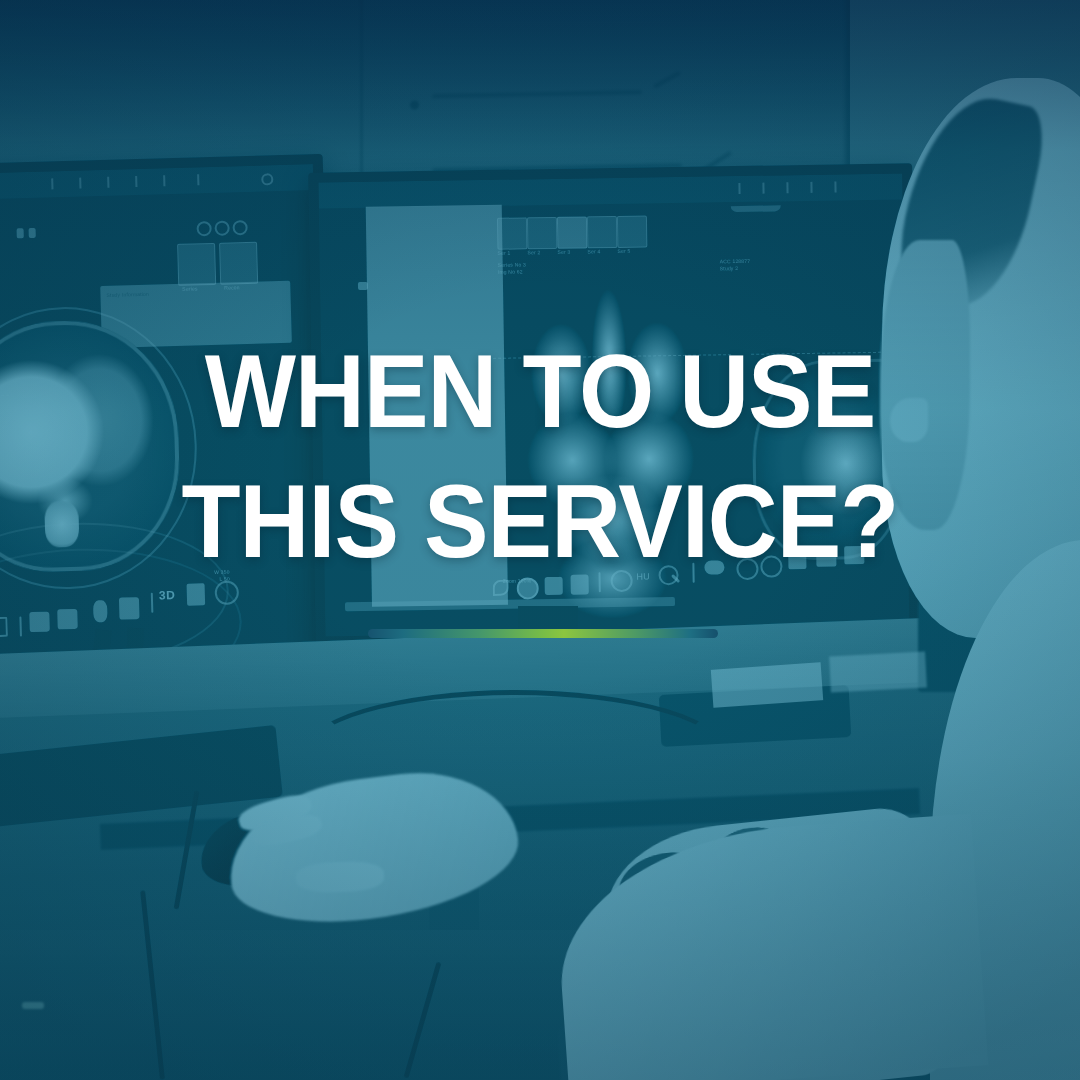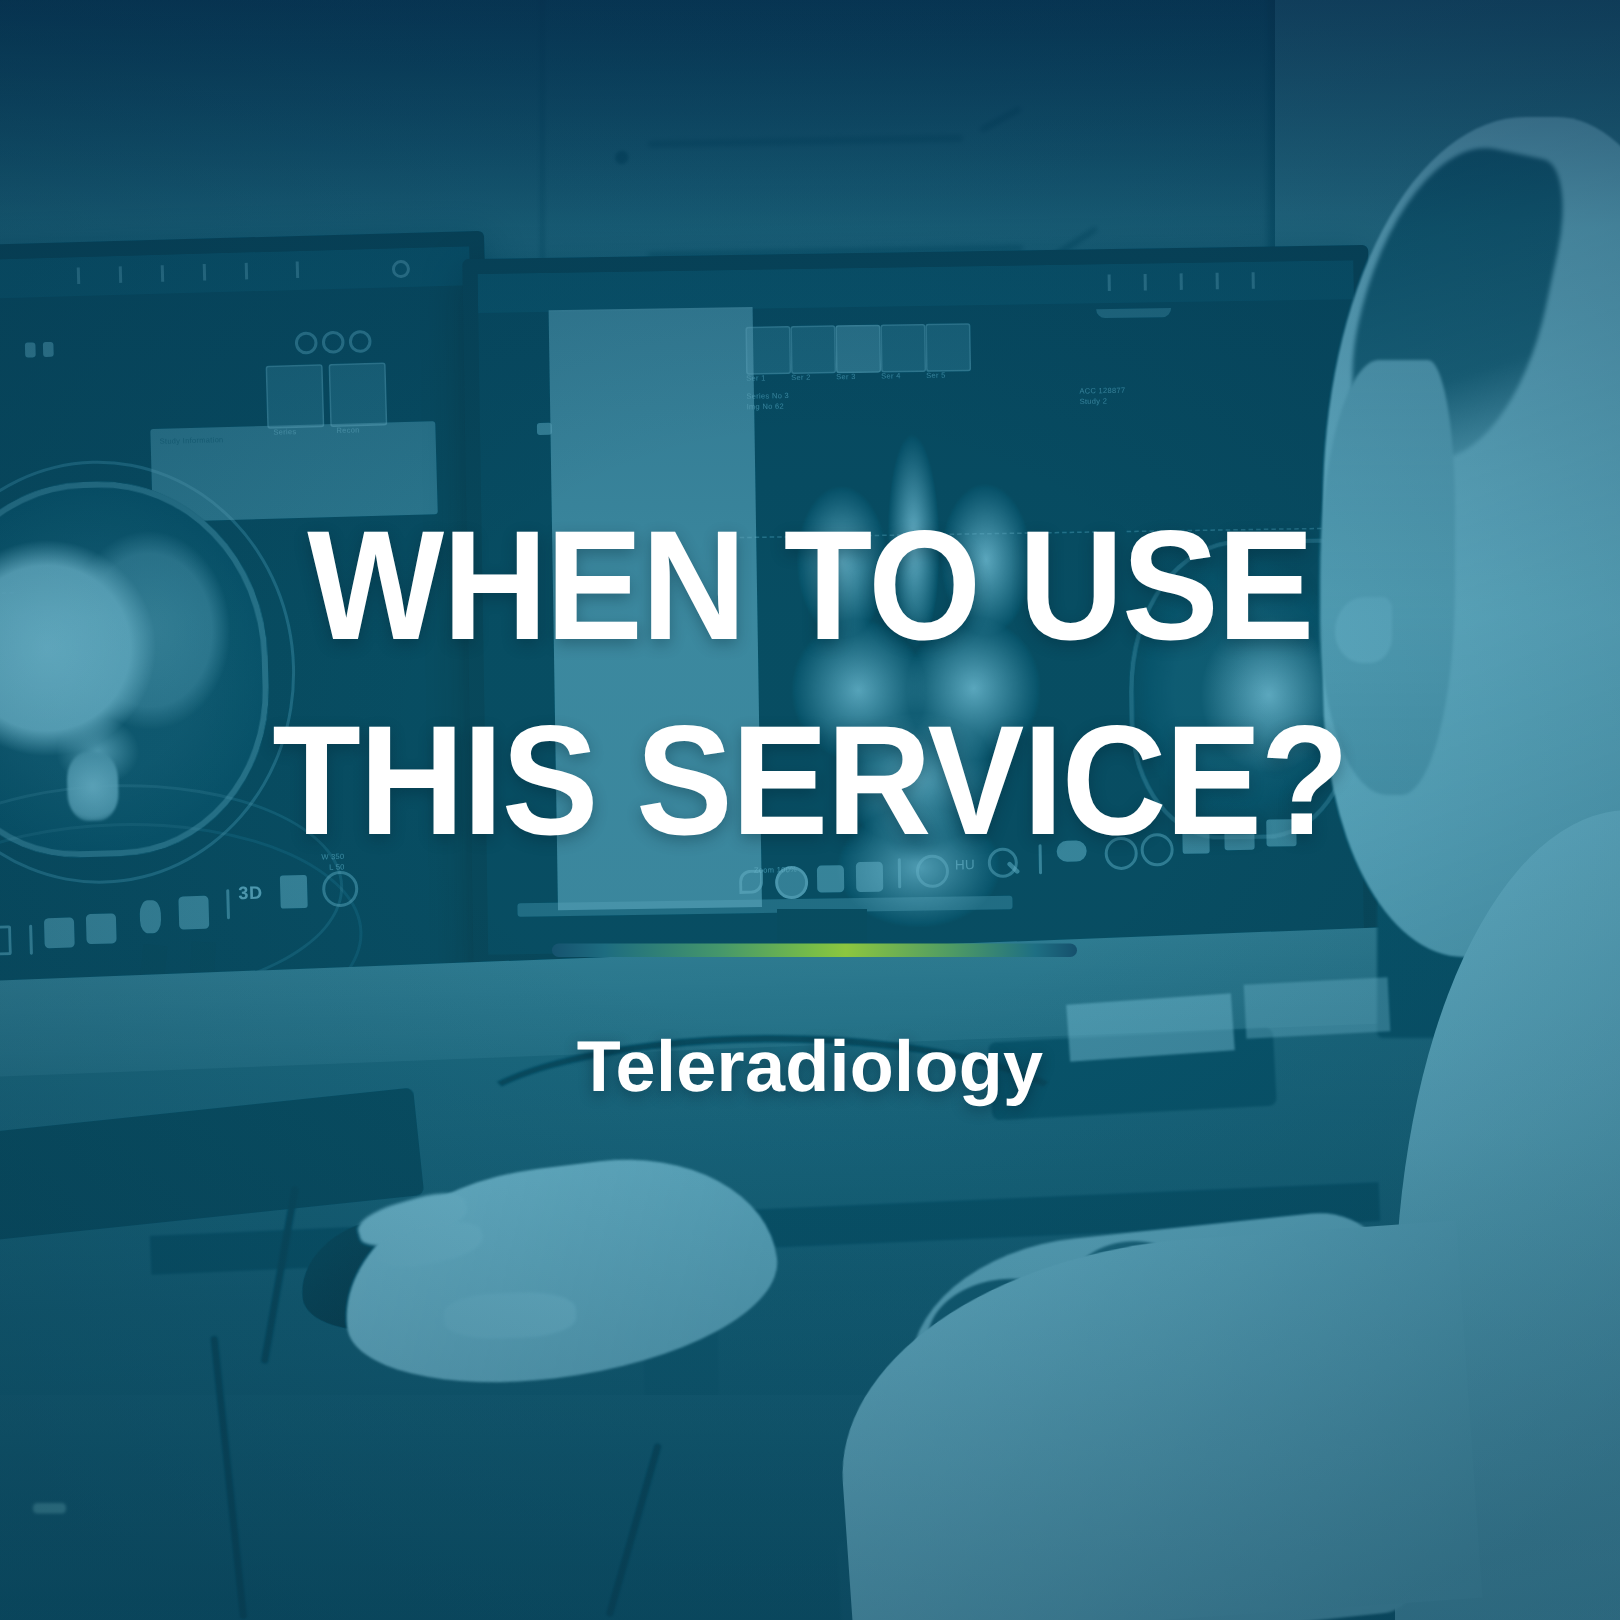--- a/index.html
+++ b/index.html
@@ -684,16 +684,15 @@
 
     <div class="tint"></div>
     <div class="tint2"></div>
     <div class="tint3"></div>
   </div>
 
   <div class="overlay-text">
     <div class="title title-l1">WHEN TO USE</div>
     <div class="title title-l2">THIS SERVICE?</div>
     <div class="divider"></div>
-    <div class="subtitle">Teleradiology</div>
   </div>
 
 </div>
 
 </body></html>

